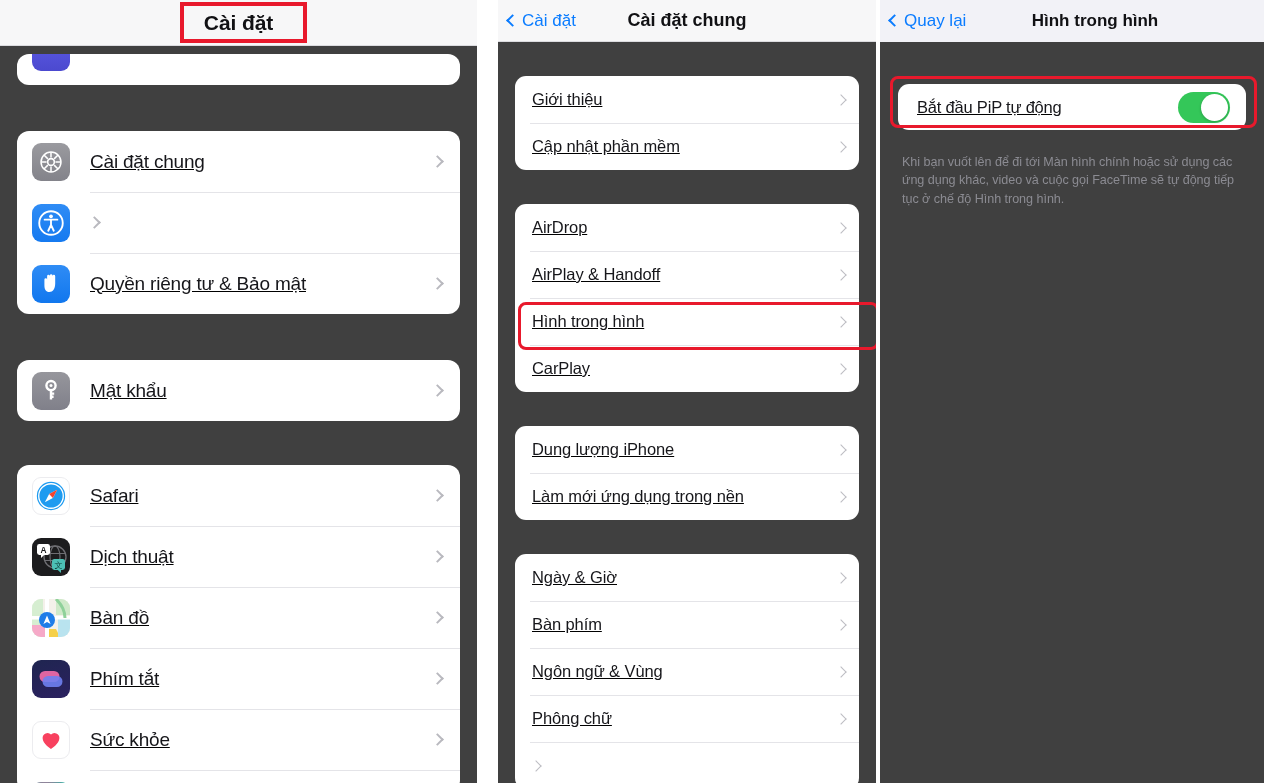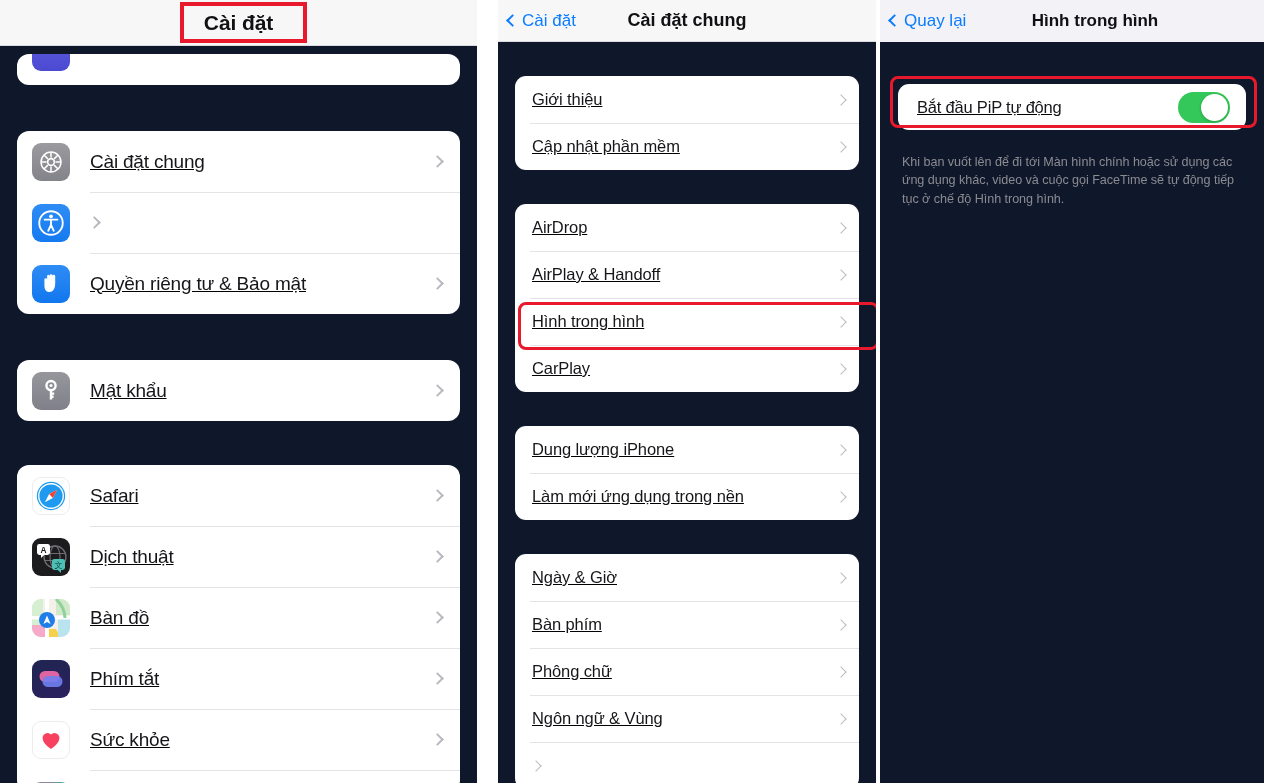--- a/index.html
+++ b/index.html
@@ -13,21 +13,21 @@
     position: relative;
     width: 1264px; height: 783px;
     display: flex;
     background: #ffffff;
   }
 
   
   .panel {
     position: relative;
     height: 783px;
-    background: #0f172a;
+    background: #404040;
     overflow: hidden;
     flex: none;
   }
   .panel-left   { width: 477px; }
   .gap          { width: 21px; background: #ffffff; flex: none; height: 783px; }
   .panel-mid    { width: 378px; }
   .gap2         { width: 4px; background: #ffffff; flex: none; height: 783px; }
   .panel-right  { width: 384px; }
 
   
@@ -436,25 +436,25 @@
     <div class="group group-mid">
       <div class="row row-mid">
         <div class="row-label row-label-mid">Ngày &amp; Giờ</div>
         <div class="chev-sm"></div>
       </div>
       <div class="row row-mid">
         <div class="row-label row-label-mid">Bàn phím</div>
         <div class="chev-sm"></div>
       </div>
       <div class="row row-mid">
+        <div class="row-label row-label-mid">Ngôn ngữ &amp; Vùng</div>
+        <div class="chev-sm"></div>
+      </div>
+      <div class="row row-mid">
         <div class="row-label row-label-mid">Phông chữ</div>
-        <div class="chev-sm"></div>
-      </div>
-      <div class="row row-mid">
-        <div class="row-label row-label-mid">Ngôn ngữ &amp; Vùng</div>
         <div class="chev-sm"></div>
       </div>
       <div class="row row-mid">
         <div class="chev-sm"></div>
       </div>
     </div>
 
     <div class="redbox redbox-round" style="left:20px; top:302px; width:361px; height:48px;"></div>
 
   </div>

